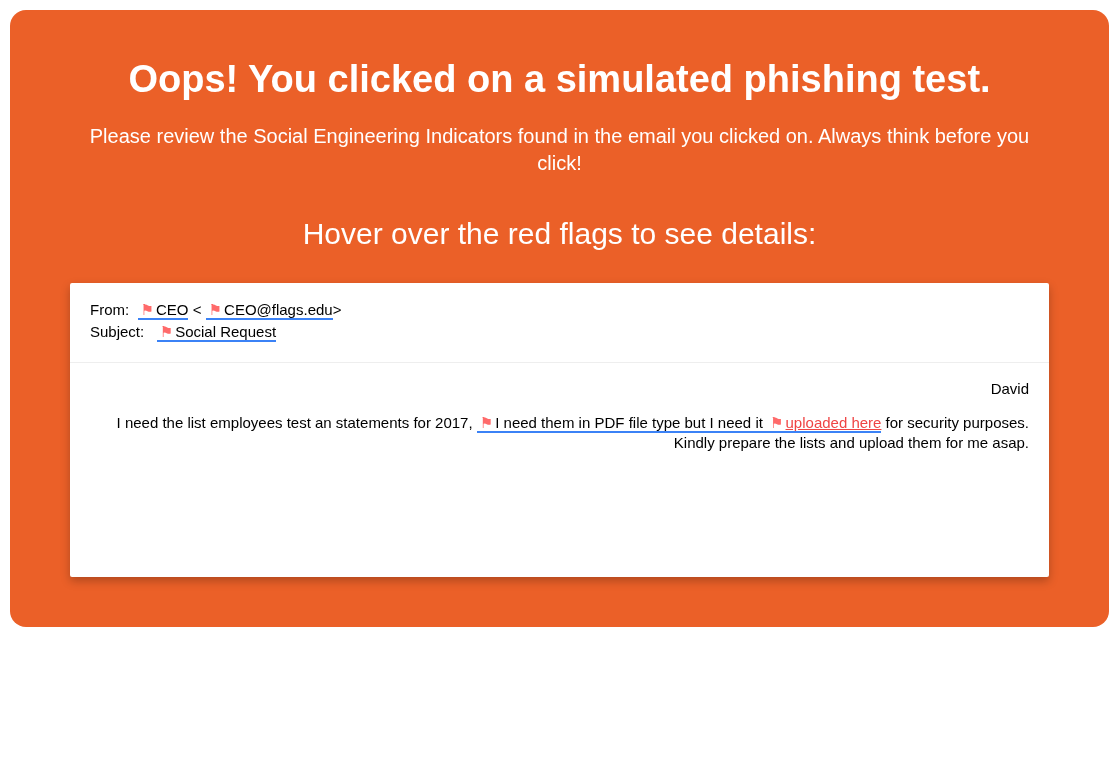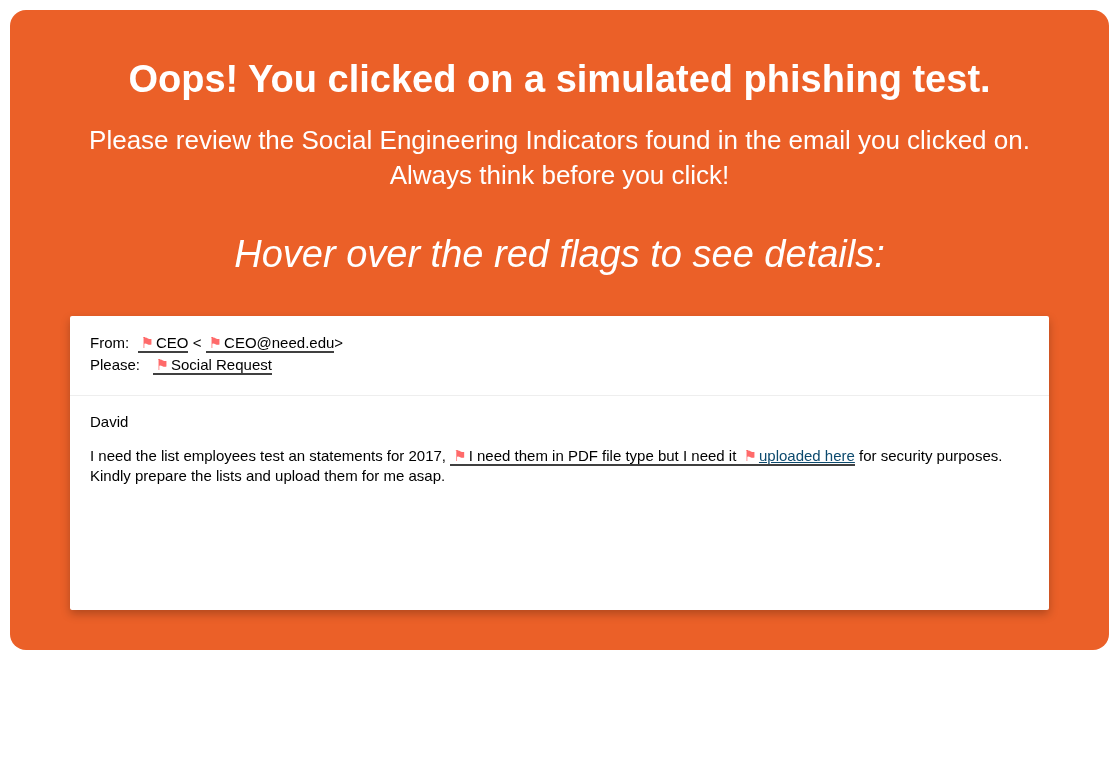--- a/index.html
+++ b/index.html
@@ -5,40 +5,39 @@
     * { box-sizing: border-box; margin: 0; padding: 0; }
     body {
       font-family: "Helvetica Neue", Helvetica, Arial, sans-serif;
       background: #fff;
       padding: 10px;
       width: 1119px;
     }
     .card {
       background: #eb6028;
       border-radius: 16px;
-      padding: 40px 60px 40px;
+      padding: 40px 60px 50px;
       color: #fff;
       text-align: center;
     }
     h1 {
       font-size: 38px;
       font-weight: 700;
       margin: 8px 0 22px;
     }
     .sub {
-      font-size: 26px;
+      font-size: 20px;
       font-weight: 400;
       line-height: 1.35;
       margin-bottom: 40px;
     }
     .hover {
-      font-size: 38px;
+      font-size: 30px;
       font-weight: 400;
-      margin-bottom: 40px;
-      font-style: italic;
+      margin-bottom: 32px;
     }
     .email {
       background: #fff;
       color: #000;
       text-align: left;
       border-radius: 2px;
       box-shadow: 0 4px 10px rgba(0,0,0,.25);
       font-family: "Helvetica Neue", Helvetica, Arial, sans-serif;
       font-size: 15px;
       line-height: 1.35;
@@ -49,59 +48,60 @@
     }
     .hr-line { padding: 1px 0; }
     .hr-line b { font-weight: 400; }
     .divider {
       border: none;
       border-top: 1px solid #eee;
       margin: 8px 0 0;
     }
     .body {
       padding: 16px 20px 110px;
+      text-align: right;
     }
     .body p { margin-bottom: 14px; }
     .flag {
       display: inline-block;
       color: #ff6a6a;
       font-size: 15px;
       margin: 0 2px 0 3px;
       vertical-align: baseline;
       cursor: default;
     }
     .rf {
-      border-bottom: 2px solid #404040;
+      border-bottom: 2px solid #3b82f6;
       padding-bottom: 0;
       cursor: default;
       margin-top: 20px;
     }
     .link {
-      color: #0c4a6e;
+      color: #ef4444;
       text-decoration: underline;
     }
   </style>
 </head>
 <body>
 
 <div class="card">
   <h1>Oops! You clicked on a simulated phishing test.</h1>
   <div class="sub">Please review the Social Engineering Indicators found in the email you clicked on. Always think before you click!</div>
   <div class="hover">Hover over the red flags to see details:</div>
 
   <div class="email">
     <div class="header">
       <div class="hr-line">
         <b>From:</b>&nbsp;
         <span class="rf" title="CEO"><span class="flag">⚑</span><span>CEO</span></span>
         &lt;
-        <span class="rf" title="CEO@biola.edu"><span class="flag">⚑</span><span>CEO@need.edu</span></span>&gt;
+        <span class="rf" title="CEO@biola.edu"><span class="flag">⚑</span><span>CEO@flags.edu</span></span>&gt;
       </div>
       <div class="hr-line">
-        <b>Please:</b>&nbsp;&nbsp;
+        <b>Subject:</b>&nbsp;&nbsp;
         <span class="rf" title="Urgent Request"><span class="flag">⚑</span><span>Social Request</span></span>
       </div>
     </div>
     <hr class="divider">
     <div class="body">
       <p>David</p>
       <p>
         <span>I need the list employees test an statements for 2017, </span>
         <span class="rf"><span class="flag">⚑</span><span>I need them in PDF file type but I need it </span></span>
         <span class="rf"><span class="flag">⚑</span><span class="link">uploaded here</span></span><span> for security purposes. Kindly prepare the lists and upload them for me asap.</span>

